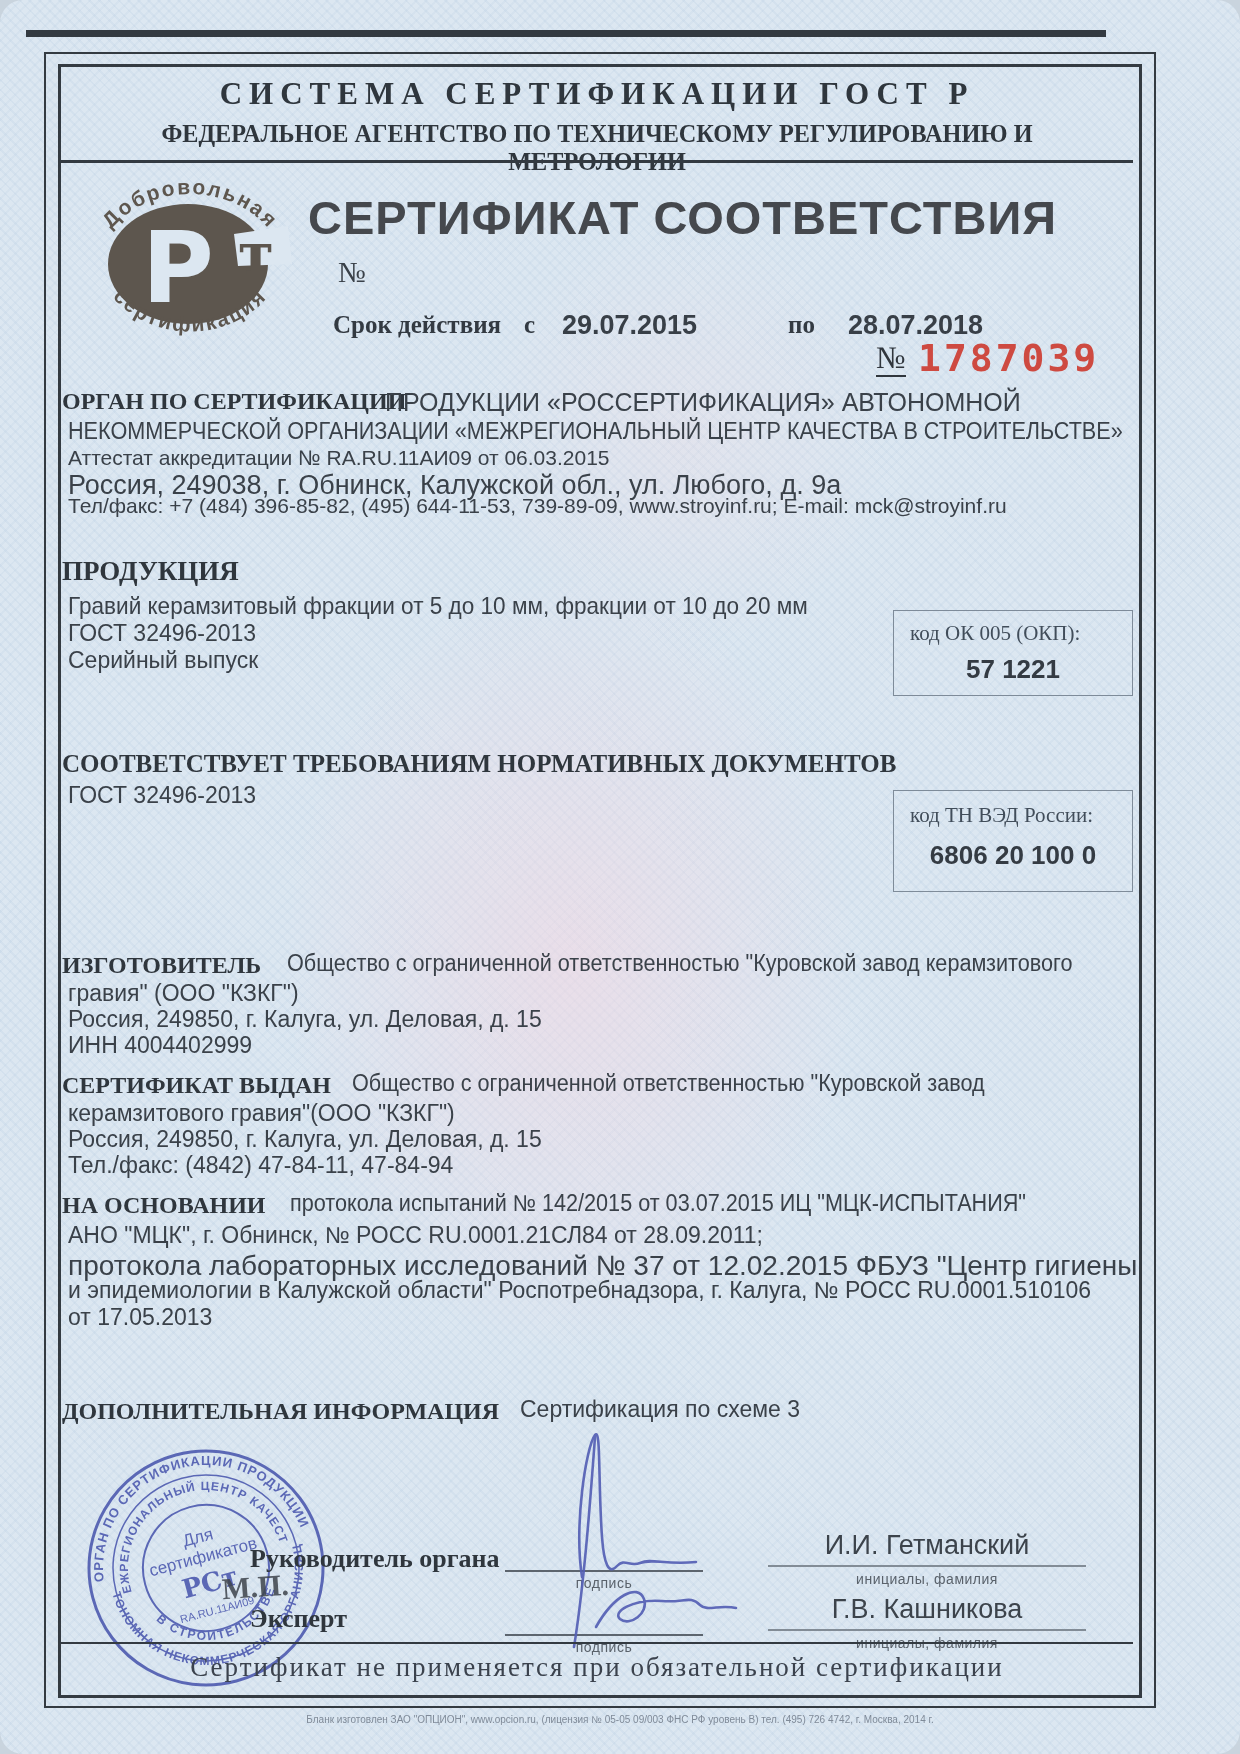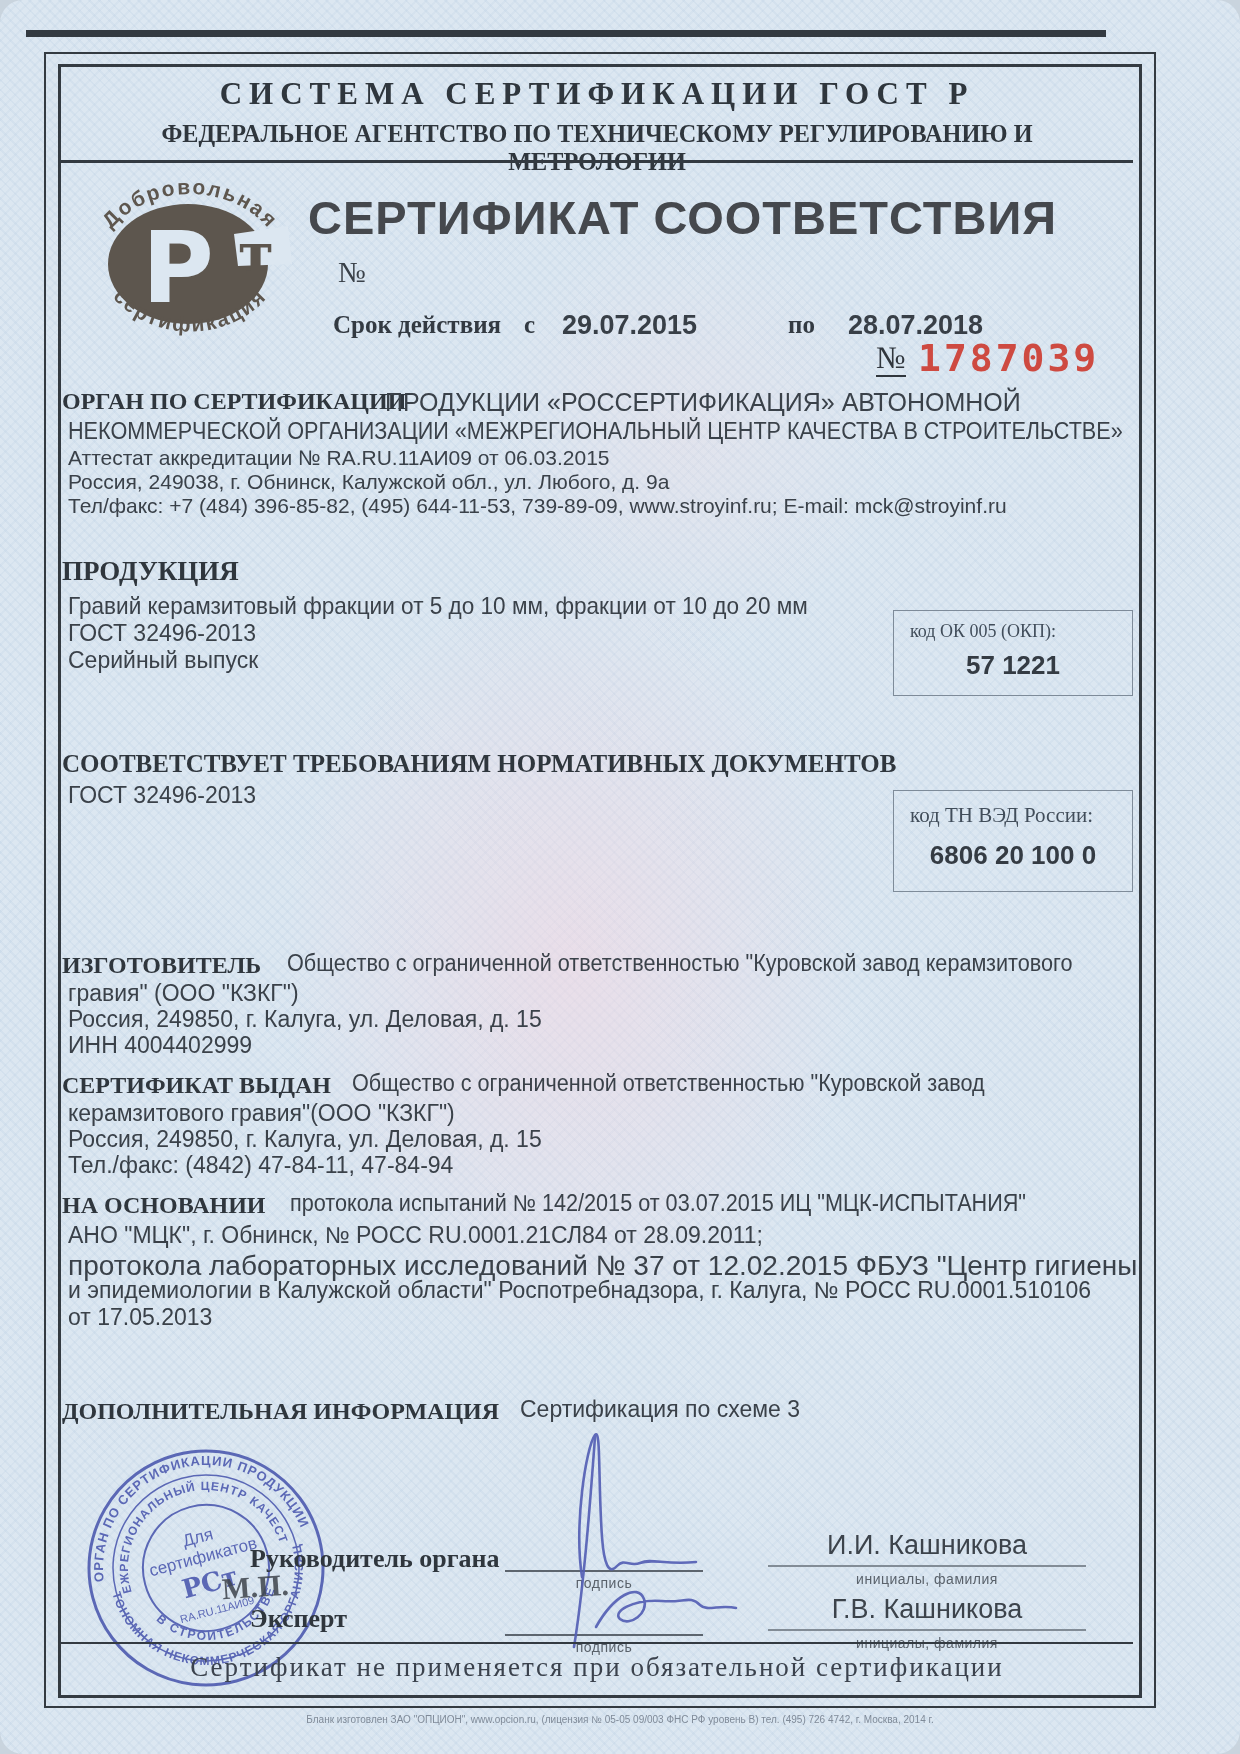--- a/index.html
+++ b/index.html
@@ -69,31 +69,31 @@
   <div class="abs nowrap" style="left:848px;top:310px;font-size:27px;font-weight:bold;color:#383f47;">28.07.2018</div>
 
   <div class="abs serif" style="left:876px;top:342px;font-size:31px;color:#30363d;border-bottom:2px solid #30363d;line-height:1.05;">№</div>
   <div class="abs nowrap" style="left:918px;top:336px;font-family:'DejaVu Sans Mono',monospace;font-size:38px;font-weight:bold;color:#ce4a41;letter-spacing:3px;">1787039</div>
 
   <div>
     <div class="abs heading nowrap" style="left:62px;top:388px;font-size:24px;">ОРГАН ПО СЕРТИФИКАЦИИ</div>
     <div class="abs body-line" style="left:385px;top:388px;font-size:25px;text-align:center;">ПРОДУКЦИИ «РОССЕРТИФИКАЦИЯ» АВТОНОМНОЙ</div>
     <div class="abs body-line cond" style="left:68px;top:418px;font-size:23px;">НЕКОММЕРЧЕСКОЙ ОРГАНИЗАЦИИ «МЕЖРЕГИОНАЛЬНЫЙ ЦЕНТР КАЧЕСТВА В СТРОИТЕЛЬСТВЕ»</div>
     <div class="abs body-line" style="left:68px;top:446px;font-size:21px;">Аттестат аккредитации № RA.RU.11АИ09 от 06.03.2015</div>
-    <div class="abs body-line" style="left:68px;top:470px;font-size:21px;">Россия, 249038, г. Обнинск, Калужской обл., ул. Любого, д. 9а</div>
+    <div class="abs body-line" style="left:68px;top:470px;font-size:27px;">Россия, 249038, г. Обнинск, Калужской обл., ул. Любого, д. 9а</div>
     <div class="abs body-line" style="left:68px;top:494px;font-size:21px;">Тел/факс: +7 (484) 396-85-82, (495) 644-11-53, 739-89-09, www.stroyinf.ru; E-mail: mck@stroyinf.ru</div>
   </div>
 
   <div>
     <div class="abs heading nowrap" style="left:62px;top:556px;font-size:27px;">ПРОДУКЦИЯ</div>
     <div class="abs body-line cond" style="left:68px;top:592px;font-size:24px;">Гравий керамзитовый фракции от 5 до 10 мм, фракции от 10 до 20 мм</div>
     <div class="abs body-line" style="left:68px;top:620px;font-size:23px;">ГОСТ 32496-2013</div>
     <div class="abs body-line" style="left:68px;top:647px;font-size:23px;">Серийный выпуск</div>
     <div class="abs code-box" style="left:893px;top:610px;width:238px;height:84px;">
-      <div class="code-label nowrap" style="margin:10px 0 0 16px;font-size:18px;">код ОК 005 (ОКП):</div>
+      <div class="code-label nowrap" style="margin:10px 0 0 16px;font-size:21px;">код ОК 005 (ОКП):</div>
       <div class="code-value" style="margin-top:8px;font-size:26px;text-align:center;">57 1221</div>
     </div>
   </div>
 
   <div>
     <div class="abs heading nowrap" style="left:62px;top:750px;font-size:25px;">СООТВЕТСТВУЕТ ТРЕБОВАНИЯМ НОРМАТИВНЫХ ДОКУМЕНТОВ</div>
     <div class="abs body-line" style="left:68px;top:782px;font-size:23px;">ГОСТ 32496-2013</div>
     <div class="abs code-box" style="left:893px;top:790px;width:238px;height:100px;">
       <div class="code-label nowrap" style="margin:12px 0 0 16px;font-size:21px;">код ТН ВЭД России:</div>
       <div class="code-value" style="margin-top:12px;font-size:26px;text-align:center;">6806 20 100 0</div>
@@ -159,21 +159,21 @@
       <text x="138" y="185" text-anchor="middle" font-family="Liberation Sans, sans-serif" font-size="11" fill="#4a57ae" stroke="none">RA.RU.11АИ09</text>
     </g>
   </svg>
 
   <div class="abs serif" style="left:222px;top:1570px;font-size:30px;font-weight:bold;color:#3e444c;opacity:.85;transform:rotate(-4deg);">М.П.</div>
 
   <div>
     <div class="abs heading nowrap" style="left:250px;top:1544px;font-size:26px;">Руководитель органа</div>
     <div class="abs sig-line" style="left:505px;top:1570px;width:198px;"></div>
     <div class="abs tiny-label" style="left:505px;top:1575px;width:198px;">подпись</div>
-    <div class="abs nowrap" style="left:768px;top:1530px;width:318px;text-align:center;font-size:27px;color:#3c434b;">И.И. Кашникова</div>
+    <div class="abs nowrap" style="left:768px;top:1530px;width:318px;text-align:center;font-size:27px;color:#3c434b;">И.И. Гетманский</div>
     <div class="abs name-line" style="left:768px;top:1565px;width:318px;"></div>
     <div class="abs tiny-label" style="left:768px;top:1571px;width:318px;">инициалы, фамилия</div>
   </div>
 
   <div>
     <div class="abs heading nowrap" style="left:250px;top:1604px;font-size:26px;">Эксперт</div>
     <div class="abs sig-line" style="left:505px;top:1634px;width:198px;"></div>
     <div class="abs tiny-label" style="left:505px;top:1639px;width:198px;">подпись</div>
     <div class="abs nowrap" style="left:768px;top:1594px;width:318px;text-align:center;font-size:27px;color:#3c434b;">Г.В. Кашникова</div>
     <div class="abs name-line" style="left:768px;top:1629px;width:318px;"></div>

